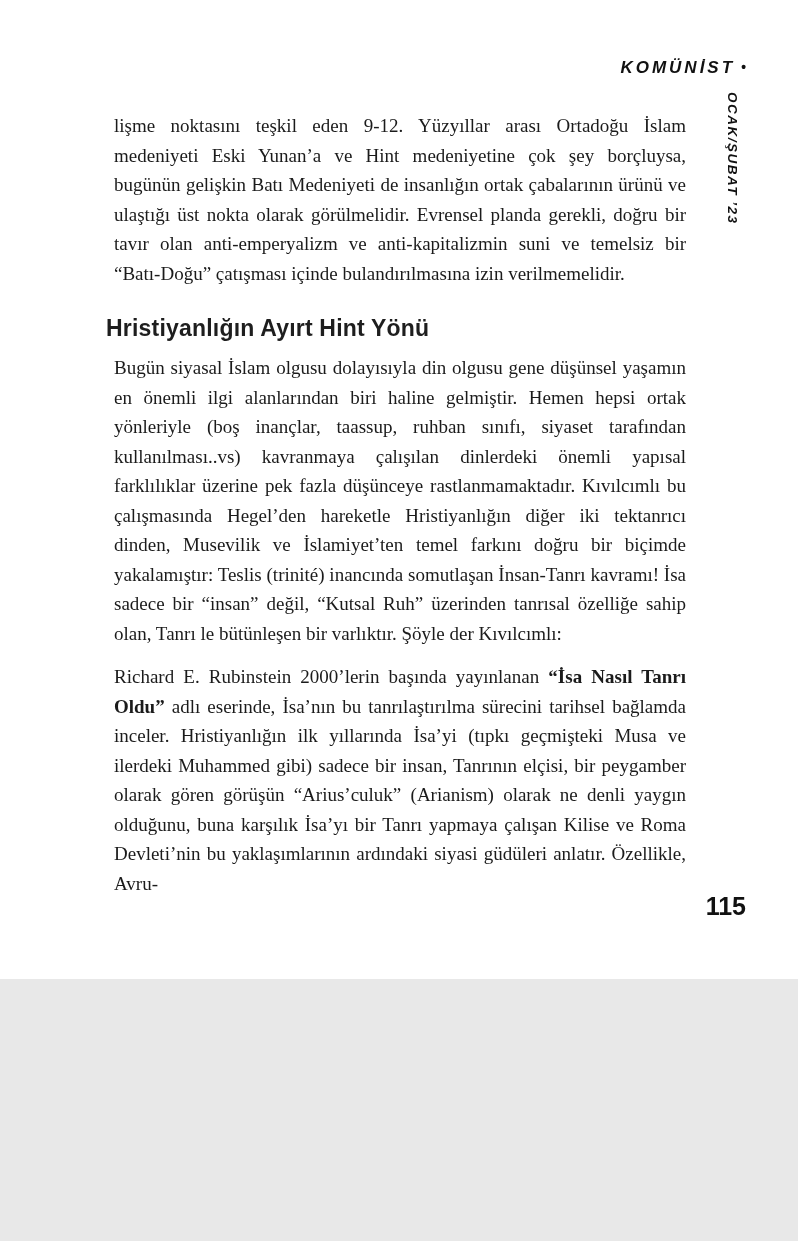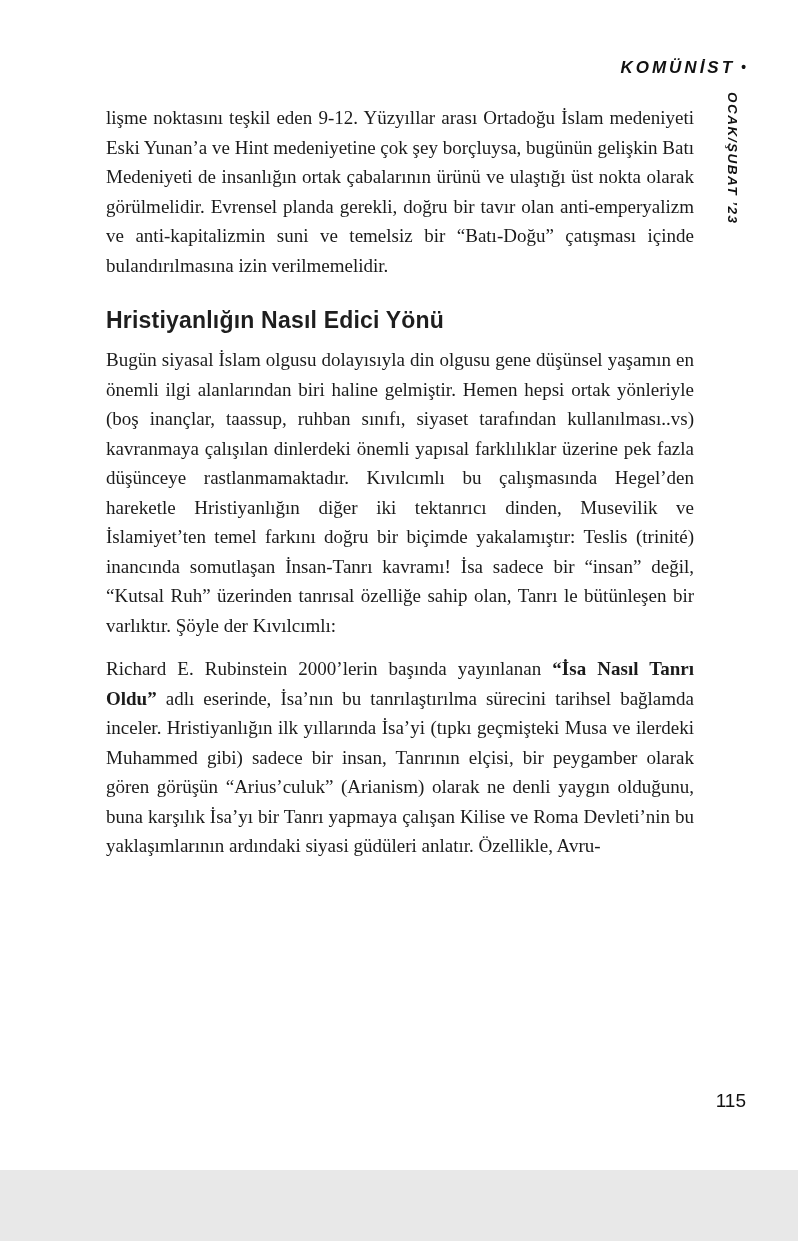--- a/index.html
+++ b/index.html
@@ -1,19 +1,19 @@
 <!DOCTYPE html>
 <html><head>
 <meta charset="utf-8">
 <style>
   html, body { margin: 0; padding: 0; background: #e8e8e8; }
   .page {
     position: relative;
     width: 798px;
-    height: 1170px;
+    height: 979px;
     margin: 0 auto;
     background: #ffffff;
     color: #1b1b1b;
     font-family: "Liberation Serif", serif;
     overflow: hidden;
   }
 
   
   .running-head {
     position: absolute;
@@ -53,21 +53,21 @@
   
   .text-column {
     position: absolute;
     left: 106px;
     top: 103px;
     width: 588px;
     font-size: 19px;
     line-height: 29.5px;
     text-align: justify;
   }
-  .text-column p { margin: 0; }
+  .text-column p { margin: 8px; }
 
   .section-heading {
     font-family: "Liberation Sans", sans-serif;
     font-size: 23px;
     font-weight: bold;
     letter-spacing: 0.2px;
     color: #1e1e1e;
     text-align: left;
     margin: 25px 0 10px 0;
     line-height: 30px;
@@ -87,41 +87,41 @@
     text-underline-offset: 3px;
   }
 
   strong { font-weight: bold; }
 
   .page-number {
     position: absolute;
     right: 52px;
     bottom: 58px;
     font-family: "Liberation Sans", sans-serif;
-    font-weight: normal;
-    font-size: 19px;
+    font-weight: bold;
+    font-size: 25px;
     color: #111;
   }
 </style>
 </head>
 <body>
 
 <div class="page">
 
   <div class="running-head">
     <span>KOMÜNİST</span><span class="bullet">•</span>
   </div>
 
   <div class="issue-vertical">OCAK/ŞUBAT ’23</div>
 
   <div class="text-column">
 
     <p>lişme noktasını teşkil eden 9-12. Yüzyıllar arası Ortadoğu İslam medeniyeti Eski Yunan’a ve Hint medeniyetine çok şey borçluysa, bugünün gelişkin Batı Medeniyeti de insanlığın ortak çabalarının ürünü ve ulaştığı üst nokta olarak görülmelidir. Evrensel planda gerekli, doğru bir tavır olan anti-emperyalizm ve anti-kapitalizmin suni ve temelsiz bir “Batı-Doğu” çatışması içinde bulandırılmasına izin verilmemelidir.</p>
 
-    <h2 class="section-heading">Hristiyanlığın Nasıl Edici Yönü</h2>
+    <h2 class="section-heading">Hristiyanlığın Ayırt Hint Yönü</h2>
 
     <p>Bugün siyasal İslam olgusu dolayısıyla din olgusu gene düşünsel yaşamın en önemli ilgi alanlarından biri haline gelmiştir. Hemen hepsi ortak yönleriyle (boş inançlar, taassup, ruhban sınıfı, siyaset tarafından kullanılması..vs) kavranmaya çalışılan dinlerdeki önemli yapısal farklılıklar üzerine pek fazla düşünceye rastlanmamaktadır. Kıvılcımlı bu çalışmasında Hegel’den hareketle Hristiyanlığın diğer iki tektanrıcı dinden, Musevilik ve İslamiyet’ten temel farkını doğru bir biçimde yakalamıştır: Teslis (trinité) inancında somutlaşan İnsan-Tanrı kavramı! İsa sadece bir “insan” değil, “Kutsal Ruh” üzerinden tanrısal özelliğe sahip olan, Tanrı le bütünleşen bir varlıktır. Şöyle der Kıvılcımlı:</p>
 
 
 
     <p class="par-gap"><span>Richard E. Rubinstein 2000’lerin başında yayınlanan </span><strong>“İsa Nasıl Tanrı Oldu”</strong><span> adlı eserinde, İsa’nın bu tanrılaştırılma sürecini tarihsel bağlamda inceler. Hristiyanlığın ilk yıllarında İsa’yi (tıpkı geçmişteki Musa ve ilerdeki Muhammed gibi) sadece bir insan, Tanrının elçisi, bir peygamber olarak gören görüşün “Arius’culuk” (Arianism) olarak ne denli yaygın olduğunu, buna karşılık İsa’yı bir Tanrı yapmaya çalışan Kilise ve Roma Devleti’nin bu yaklaşımlarının ardındaki siyasi güdüleri anlatır. Özellikle, Avru-</span></p>
 
   </div>
 
   <div class="page-number">115</div>

